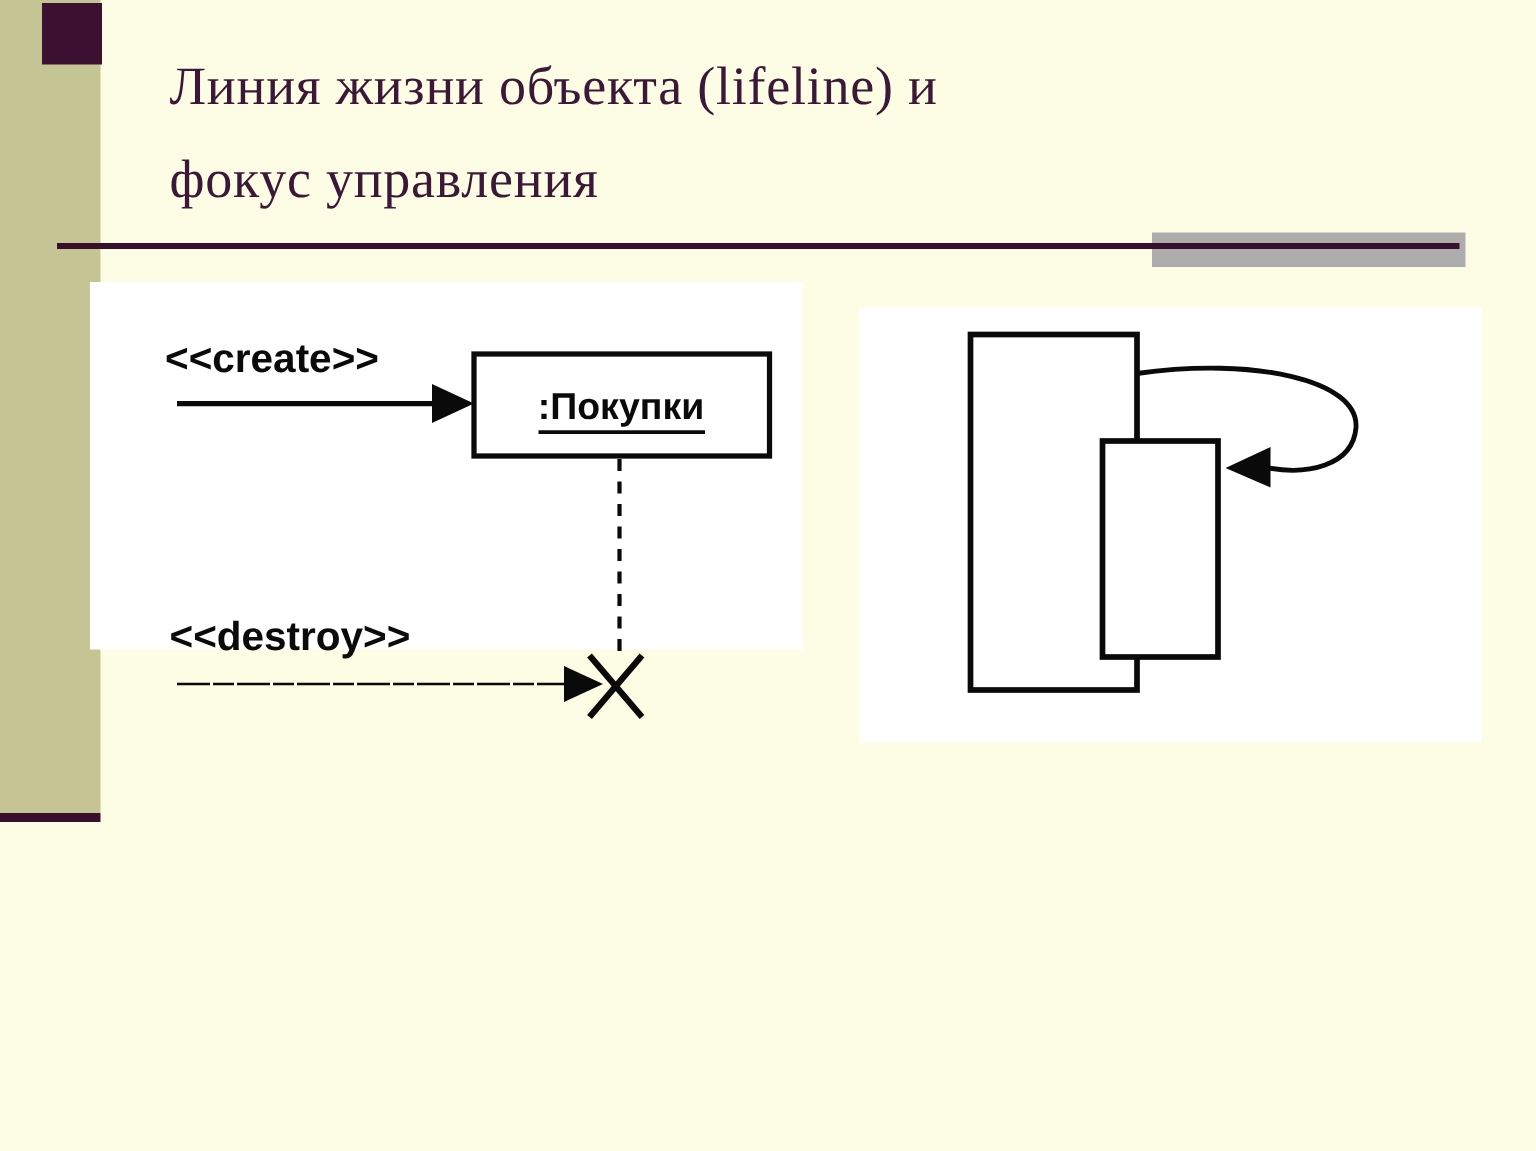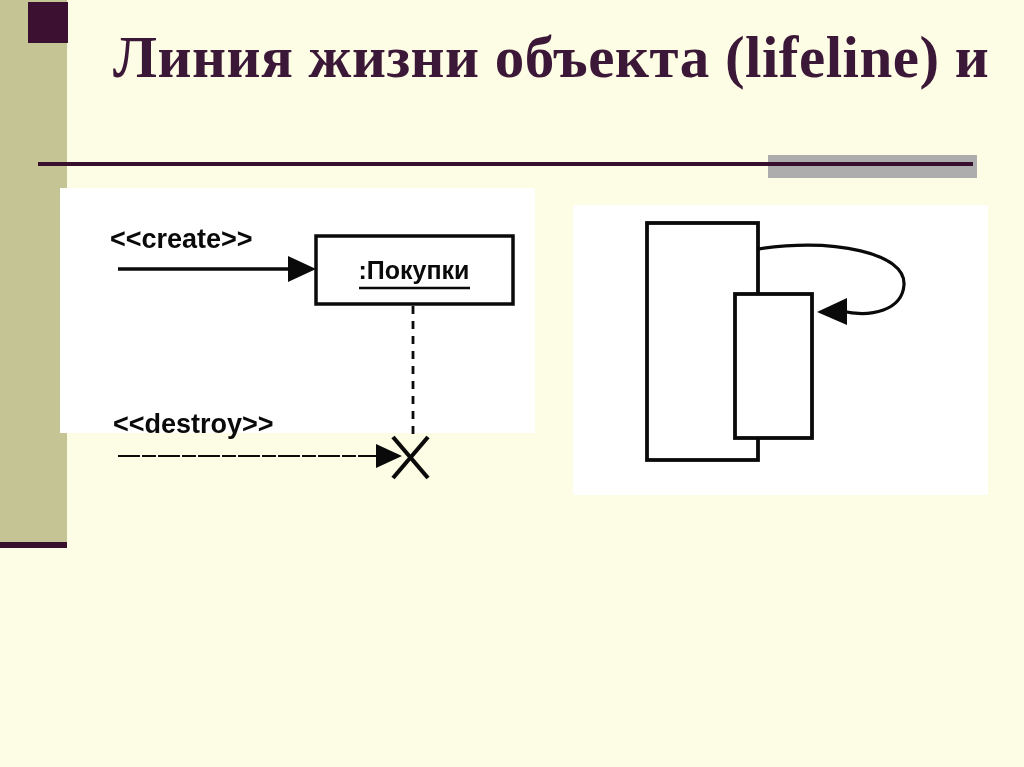--- a/index.html
+++ b/index.html
@@ -30,22 +30,22 @@
     left: 28px; top: 2px;
     width: 40px; height: 41px;
     background: #3C1030;
     z-index: 3;
   }
   .slide-title {
     position: absolute;
     left: 113px; top: 26px;
     width: 880px;
     margin: 0;
-    font-size: 59px;
-    font-weight: bold;
+    font-size: 36px;
+    font-weight: normal;
     line-height: 62px;
     color: #3C1838;
     letter-spacing: 0.5px;
     z-index: 4;
   }
   .gray-bar {
     position: absolute;
     left: 768px; top: 155px;
     width: 209px; height: 23px;
     background: #ADADAD;
@@ -74,21 +74,21 @@
 </style>
 </head>
 <body>
 
 <div class="slide">
 
   <div class="left-band"></div>
   <div class="band-bottom-line"></div>
   <div class="corner-square"></div>
 
-  <h1 class="slide-title"><span>Линия жизни объекта (lifeline) и</span><br></h1>
+  <h1 class="slide-title"><span>Линия жизни объекта (lifeline) и</span><br><span>фокус управления</span></h1>
 
   <div class="gray-bar"></div>
   <div class="title-rule"></div>
 
   <div class="panel panel-left">
     <svg width="475" height="315" viewBox="0 0 475 315">
 
       <text class="diagram-label" x="50" y="60" font-size="27">&lt;&lt;create&gt;&gt;</text>
 
       <g>

